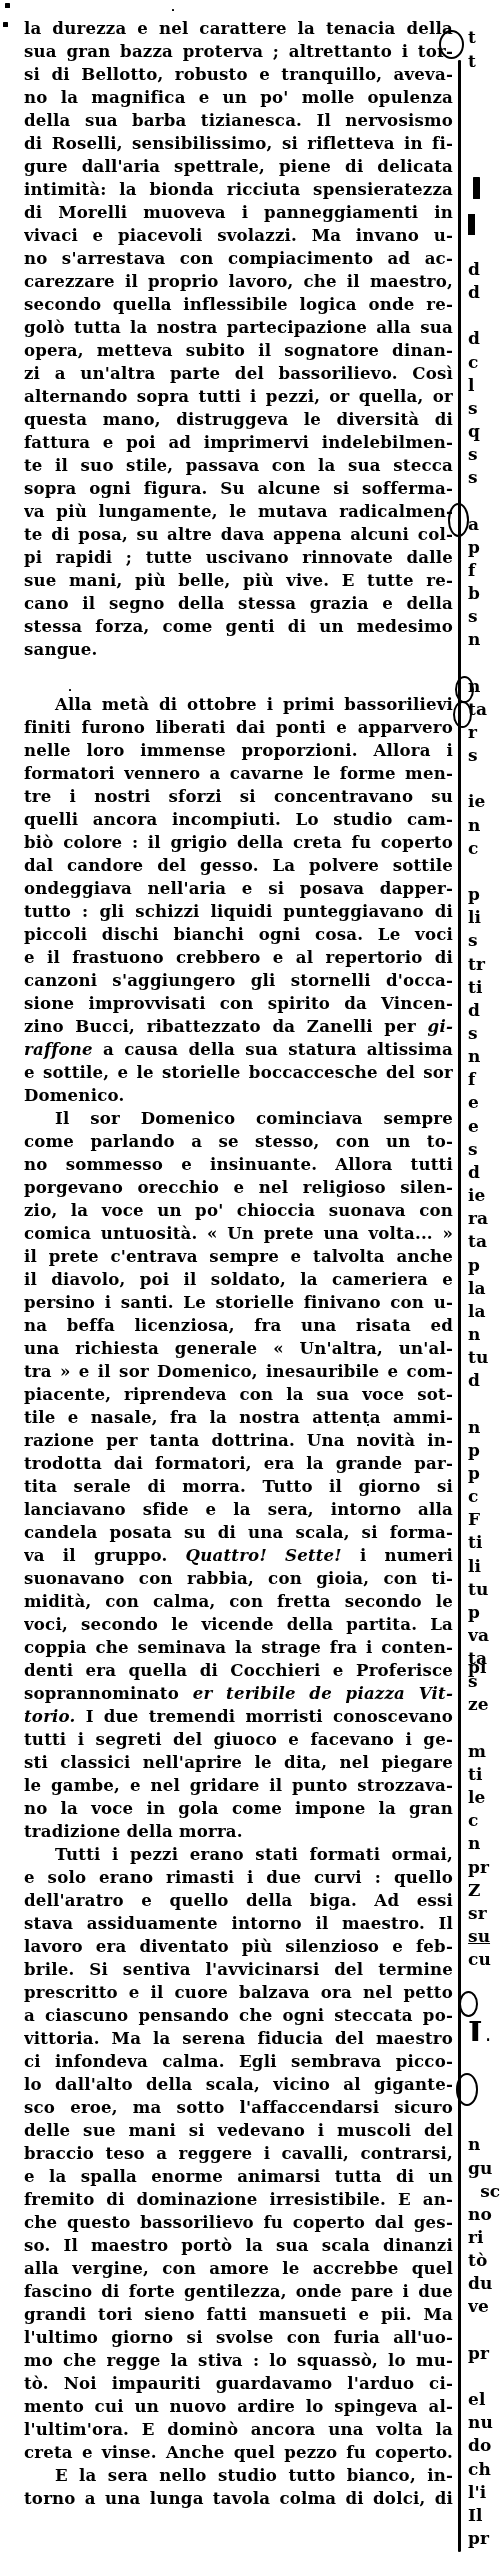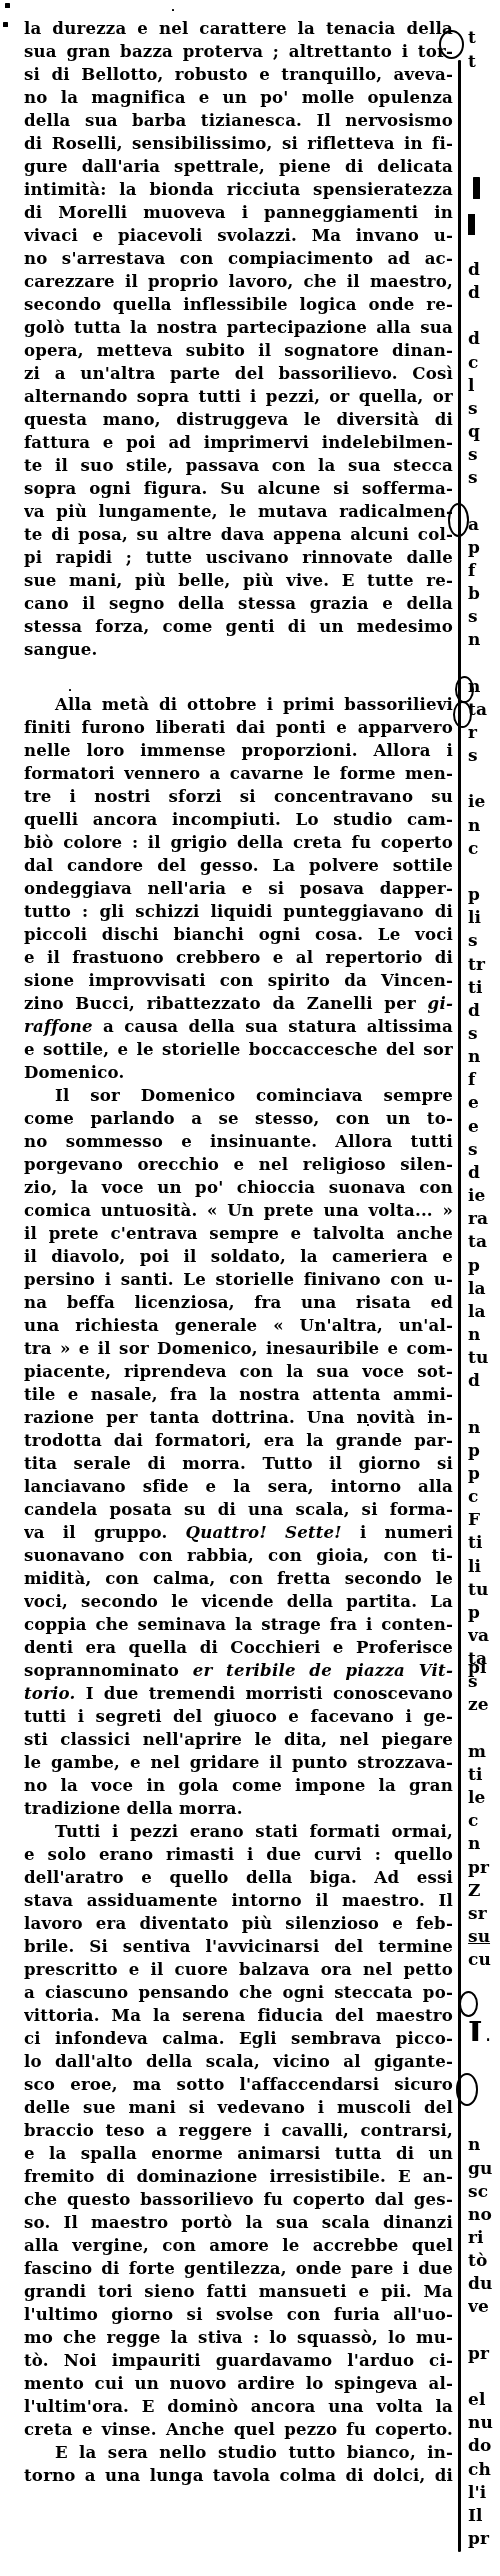--- a/index.html
+++ b/index.html
@@ -65,20 +65,21 @@
         <div class="line"><span>nelle loro immense proporzioni. Allora i</span></div>
         <div class="line"><span>formatori vennero a cavarne le forme men-</span></div>
         <div class="line"><span>tre i nostri sforzi si concentravano su</span></div>
         <div class="line"><span>quelli ancora incompiuti. Lo studio cam-</span></div>
         <div class="line"><span>biò colore : il grigio della creta fu coperto</span></div>
         <div class="line"><span>dal candore del gesso. La polvere sottile</span></div>
         <div class="line"><span>ondeggiava nell'aria e si posava dapper-</span></div>
         <div class="line"><span>tutto : gli schizzi liquidi punteggiavano di</span></div>
         <div class="line"><span>piccoli dischi bianchi ogni cosa. Le voci</span></div>
         <div class="line"><span>e il frastuono crebbero e al repertorio di</span></div>
+        <div class="line"><span>canzoni s'aggiungero gli stornelli d'occa-</span></div>
         <div class="line"><span>sione improvvisati con spirito da Vincen-</span></div>
         <div class="line"><span>zino Bucci, ribattezzato da Zanelli per </span><i>gi-</i></div>
         <div class="line"><i>raffone</i><span> a causa della sua statura altissima</span></div>
         <div class="line"><span>e sottile, e le storielle boccaccesche del sor</span></div>
         <div class="line last"><span>Domenico.</span></div>
       </div>
       <div class="para indent">
         <div class="line"><span>Il sor Domenico cominciava sempre</span></div>
         <div class="line"><span>come parlando a se stesso, con un to-</span></div>
         <div class="line"><span>no sommesso e insinuante. Allora tutti</span></div>
@@ -215,21 +216,21 @@
       <div class="frag" style="top: 1809px;">c</div>
       <div class="frag" style="top: 1832px;">n</div>
       <div class="frag" style="top: 1856px;">pr</div>
       <div class="frag" style="top: 1879px;">Z</div>
       <div class="frag" style="top: 1902px;">sr</div>
       <div class="frag" style="top: 1925px; text-decoration: underline;">su</div>
       <div class="frag" style="top: 1948px;">cu</div>
       <div class="frag big" style="top: 2018px;">L</div>
       <div class="frag" style="top: 2133px;">n</div>
       <div class="frag" style="top: 2157px;">gu</div>
-      <div class="frag" style="top: 2180px;">sc</div>
+      <div class="frag" style="top: 2180px; text-align: right;">sc</div>
       <div class="frag" style="top: 2203px;">no</div>
       <div class="frag" style="top: 2226px;">ri</div>
       <div class="frag" style="top: 2249px;">tò</div>
       <div class="frag" style="top: 2272px;">du</div>
       <div class="frag" style="top: 2295px;">ve</div>
       <div class="frag" style="top: 2342px;">pr</div>
       <div class="frag" style="top: 2388px;">el</div>
       <div class="frag" style="top: 2411px;">nu</div>
       <div class="frag" style="top: 2434px;">do</div>
       <div class="frag" style="top: 2458px;">ch</div>

